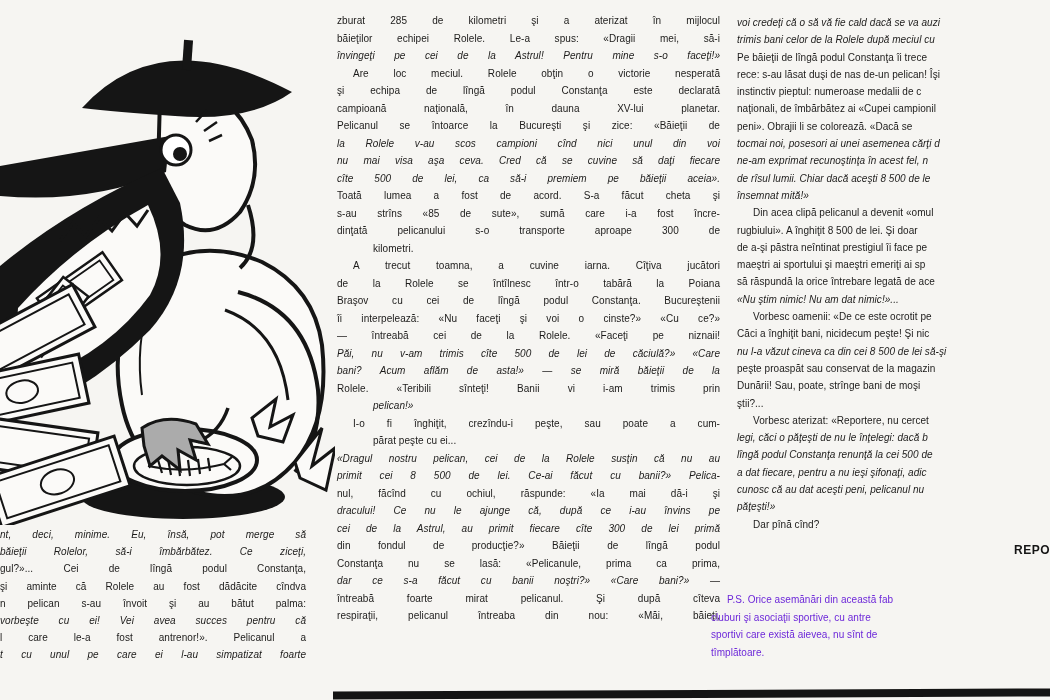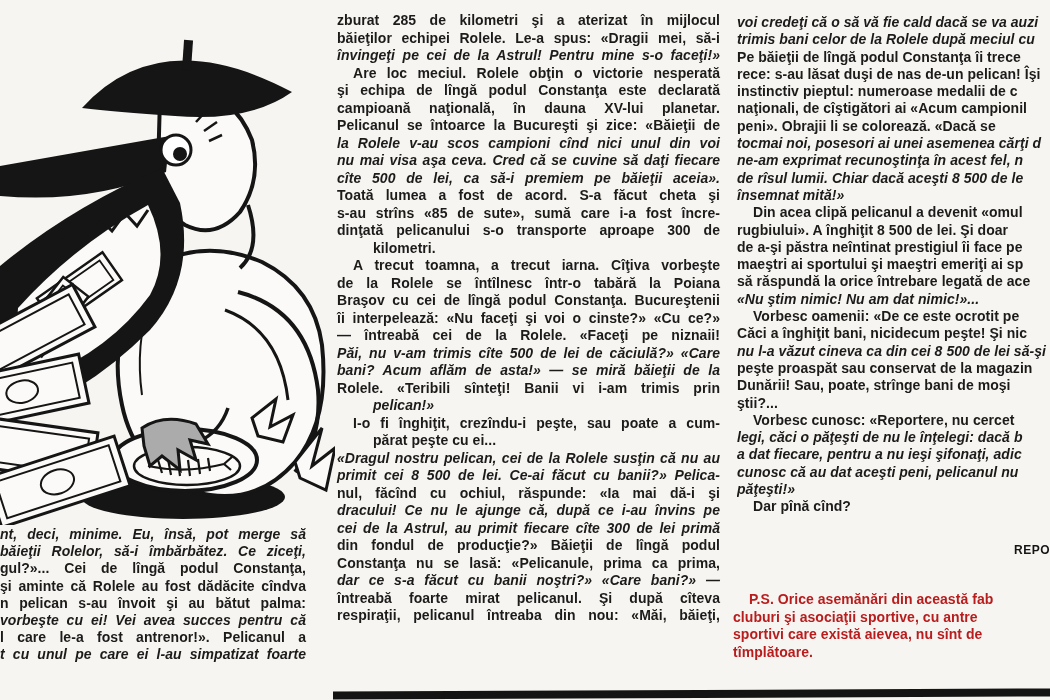--- a/index.html
+++ b/index.html
@@ -3,40 +3,40 @@
 <meta charset="utf-8">
 <style>
   html,body{margin:0;padding:0;}
   body{
     width:1050px;height:700px;position:relative;overflow:hidden;
     background:#f6f5f2;
     font-family:"Liberation Sans",sans-serif;
   }
   .page{position:absolute;inset:0;}
   .col{
-    position:absolute;color:#1c1b1a;font-weight:700;
-    font-size:14px;line-height:17.5px;letter-spacing:.05px;
+    position:absolute;color:#1c1b1a;font-weight:400;
+    font-size:10px;line-height:17.5px;letter-spacing:.05px;
   }
   .col .line{text-align:justify;text-align-last:justify;}
   .col .line.nj{text-align-last:left;padding-left:36px;}
   .col .line.ind{text-indent:16px;}
   .col .line.it{font-style:italic;}
   
   .col.bl{left:0;top:526px;width:306px;line-height:17.2px;}
   
   .col.mid{left:337px;top:12px;width:383px;}
   
   .col.rt{left:737px;top:14px;width:313px;overflow:hidden;line-height:17.3px;}
   .col.rt .line{text-align:right;text-align-last:left;white-space:nowrap;}
   .sig{
     position:absolute;left:737px;top:543px;width:313px;text-align:right;
     font-weight:700;font-size:12px;color:#151515;letter-spacing:.5px;
     overflow:hidden;white-space:nowrap;
   }
-  .col.ps{left:733px;top:591px;width:313px;overflow:hidden;color:#b91c1c;}
+  .col.ps{left:711px;top:591px;width:313px;overflow:hidden;color:#6d28d9;}
   .col.ps .line{text-align:left;text-align-last:left;white-space:nowrap;}
   .bottom-rule{
     position:absolute;left:333px;top:690px;width:717px;height:8px;
     background:#141414;transform:rotate(-.25deg);
   }
   .illo{position:absolute;left:0;top:0;width:335px;height:525px;}
 </style>
 </head>
 <body>
 
@@ -136,21 +136,21 @@
       <div class="line">şi echipa de lîngă podul Constanţa este declarată</div>
       <div class="line">campioană naţională, în dauna XV-lui planetar.</div>
       <div class="line">Pelicanul se întoarce la Bucureşti şi zice: «Băieţii de</div>
       <div class="line it">la Rolele v-au scos campioni cînd nici unul din voi</div>
       <div class="line it">nu mai visa aşa ceva. Cred că se cuvine să daţi fiecare</div>
       <div class="line it">cîte 500 de lei, ca să-i premiem pe băieţii aceia».</div>
       <div class="line">Toată lumea a fost de acord. S-a făcut cheta şi</div>
       <div class="line">s-au strîns «85 de sute», sumă care i-a fost încre-</div>
       <div class="line">dinţată pelicanului s-o transporte aproape 300 de</div>
       <div class="line nj">kilometri.</div>
-      <div class="line ind">A trecut toamna, a trecut iarna. Cîţiva vorbeşte</div>
+      <div class="line ind">A trecut toamna, a cuvine iarna. Cîţiva jucători</div>
       <div class="line">de la Rolele se întîlnesc într-o tabără la Poiana</div>
       <div class="line">Braşov cu cei de lîngă podul Constanţa. Bucureştenii</div>
       <div class="line">îi interpelează: «Nu faceţi şi voi o cinste?» «Cu ce?»</div>
       <div class="line">— întreabă cei de la Rolele. «Faceţi pe niznaii!</div>
       <div class="line it">Păi, nu v-am trimis cîte 500 de lei de căciulă?» «Care</div>
       <div class="line it">bani? Acum aflăm de asta!» — se miră băieţii de la</div>
       <div class="line">Rolele. «Teribili sînteţi! Banii vi i-am trimis prin</div>
       <div class="line it nj">pelican!»</div>
       <div class="line ind">I-o fi înghiţit, crezîndu-i peşte, sau poate a cum-</div>
       <div class="line nj">părat peşte cu ei...</div>
@@ -164,40 +164,41 @@
       <div class="line it">dar ce s-a făcut cu banii noştri?» «Care bani?» —</div>
       <div class="line">întreabă foarte mirat pelicanul. Şi după cîteva</div>
       <div class="line">respiraţii, pelicanul întreaba din nou: «Măi, băieţi,</div>
     </div>
   <div class="col rt">
       <div class="line it">voi credeţi că o să vă fie cald dacă se va auzi</div>
       <div class="line it">trimis bani celor de la Rolele după meciul cu</div>
       <div class="line">Pe băieţii de lîngă podul Constanţa îi trece</div>
       <div class="line">rece: s-au lăsat duşi de nas de-un pelican! Îşi</div>
       <div class="line">instinctiv pieptul: numeroase medalii de c</div>
-      <div class="line">naţionali, de cîştigători ai «Acum campionil</div>
+      <div class="line">naţionali, de îmbărbătez ai «Cupei campionil</div>
       <div class="line">peni». Obrajii li se colorează. «Dacă se</div>
       <div class="line it">tocmai noi, posesori ai unei asemenea cărţi d</div>
       <div class="line it">ne-am exprimat recunoştinţa în acest fel, n</div>
       <div class="line it">de rîsul lumii. Chiar dacă aceşti 8 500 de le</div>
       <div class="line it">însemnat mită!»</div>
       <div class="line ind">Din acea clipă pelicanul a devenit «omul</div>
       <div class="line">rugbiului». A înghiţit 8 500 de lei. Şi doar</div>
       <div class="line">de a-şi păstra neîntinat prestigiul îi face pe</div>
       <div class="line">maeştri ai sportului şi maeştri emeriţi ai sp</div>
       <div class="line">să răspundă la orice întrebare legată de ace</div>
       <div class="line it">«Nu ştim nimic! Nu am dat nimic!»...</div>
       <div class="line ind">Vorbesc oamenii: «De ce este ocrotit pe</div>
       <div class="line">Căci a înghiţit bani, nicidecum peşte! Şi nic</div>
       <div class="line it">nu l-a văzut cineva ca din cei 8 500 de lei să-şi</div>
       <div class="line">peşte proaspăt sau conservat de la magazin</div>
       <div class="line">Dunării! Sau, poate, strînge bani de moşi</div>
       <div class="line">ştii?...</div>
-      <div class="line ind">Vorbesc cunosc: «Reportere, nu cercet</div>
+      <div class="line ind">Vorbesc aterizat: «Reportere, nu cercet</div>
       <div class="line it">legi, căci o păţeşti de nu le înţelegi: dacă b</div>
+      <div class="line it">lîngă podul Constanţa renunţă la cei 500 de</div>
       <div class="line it">a dat fiecare, pentru a nu ieşi şifonaţi, adic</div>
       <div class="line it">cunosc că au dat aceşti peni, pelicanul nu</div>
       <div class="line it">păţeşti!»</div>
       <div class="line ind">Dar pînă cînd?</div>
     </div>
 
   <div class="sig">REPO</div>
 
   <div class="col ps">
       <div class="line ind">P.S. Orice asemănări din această fab</div>

